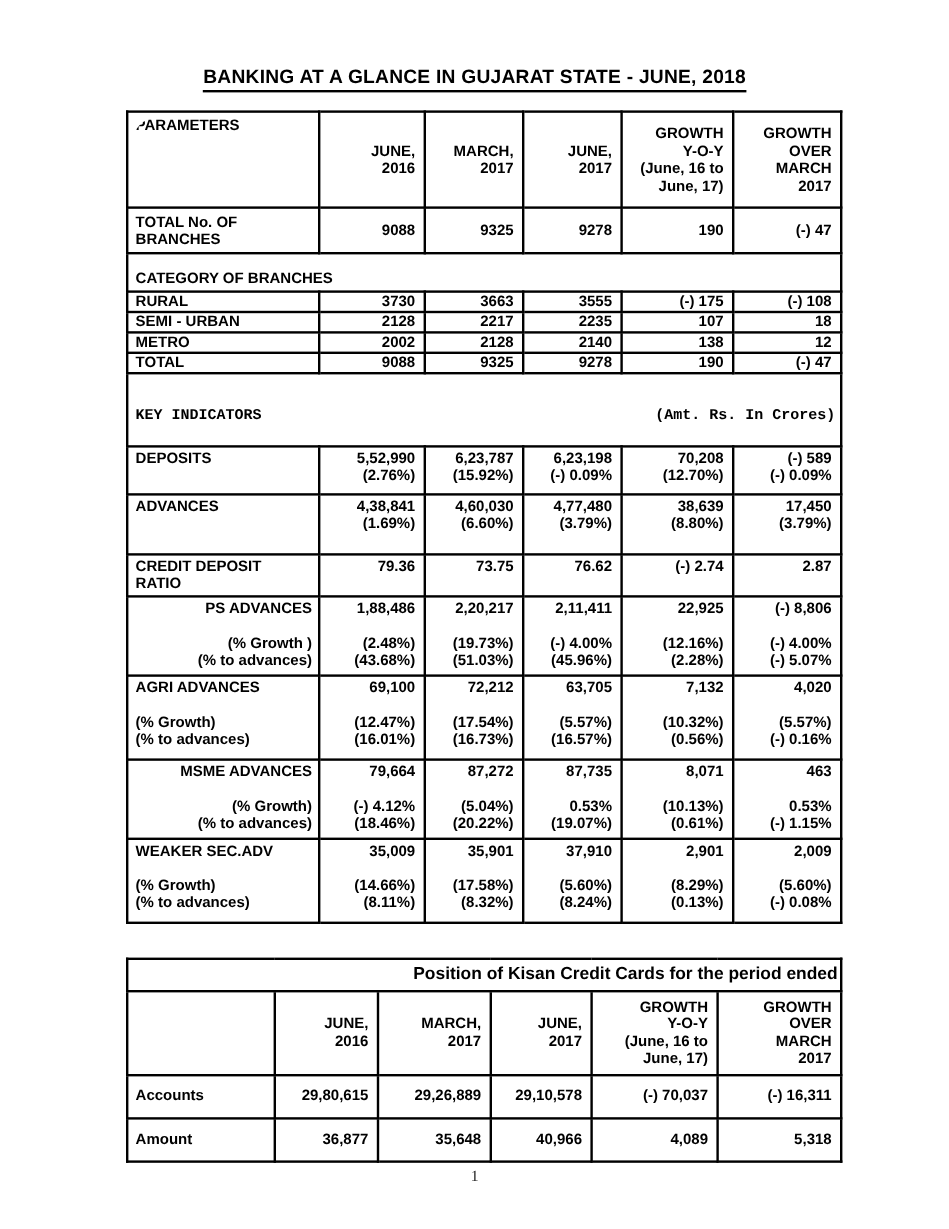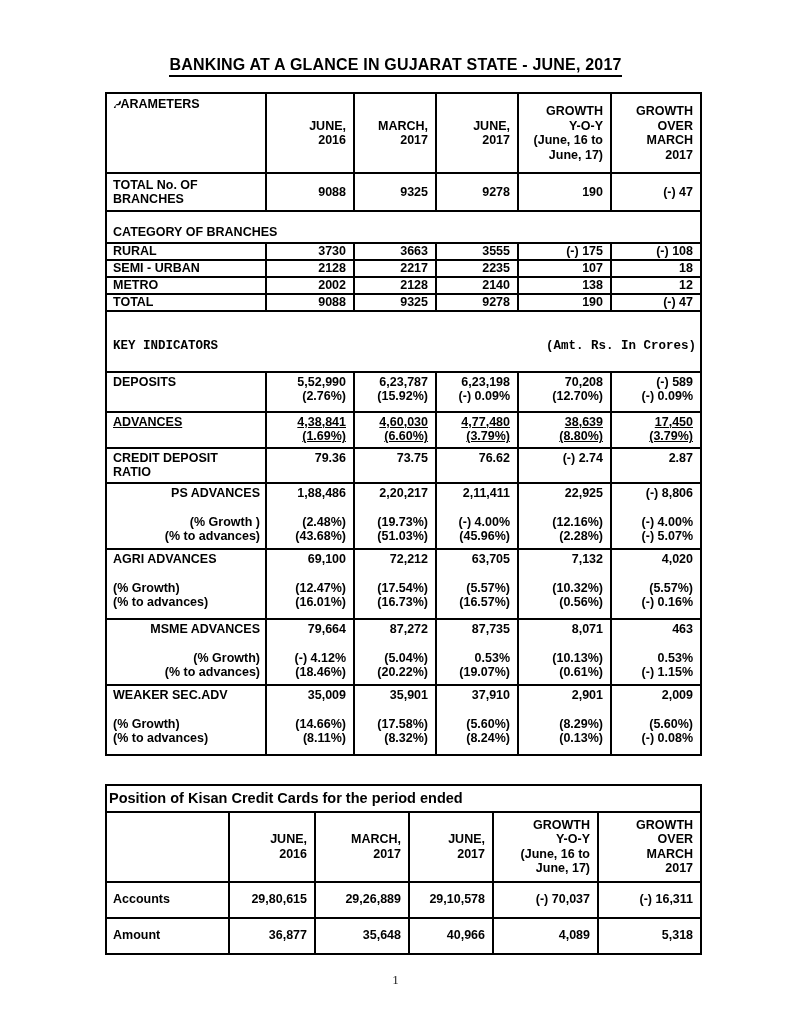--- a/index.html
+++ b/index.html
@@ -52,48 +52,48 @@
   }
   .section-flex { display: flex; justify-content: space-between; align-items: center; font-family: Liberation Mono, monospace; }
 
   
   .h80 td { height: 80px; }
   .h38 td { height: 38px; }
   .h32s td { height: 32px; }
   .h17 td { height: 17px; padding-top: 0; padding-bottom: 0; }
   .h28 td { height: 28px; }
   .h40 td { height: 40px; margin-left: 25px; }
-  .h36 td { height: 36px; text-decoration: underline; }
+  .h36 td { height: 50px; }
   .h32 td { height: 32px; }
   .h66 td { height: 66px; text-align: right; }
   .h70 td { height: 70px; }
 
   
   .kisan-table { margin-top: 28px; }
   .kisan-title {
-    text-align: left; font-size: 14.5px; font-weight: bold;
+    text-align: right; font-size: 14.5px; font-weight: bold;
     height: 27px; vertical-align: middle; padding: 2px;
   }
   .kisan-table tr.hdr-row td { height: 70px; }
   .kisan-table tr.data td { height: 36px; vertical-align: middle; }
 
   .page-number {
     position: absolute; left: 0; right: 0; bottom: 36px;
     text-align: center;
     font-family: "Liberation Serif", "DejaVu Serif", serif;
     font-size: 13px; color: #222;
   }
 </style>
 </head>
 <body>
 
 <div class="page">
 
   <div class="title-wrap">
-    <span class="doc-title">BANKING AT A GLANCE IN GUJARAT STATE - JUNE, 2017</span>
+    <span class="doc-title">BANKING AT A GLANCE IN GUJARAT STATE - JUNE, 2018</span>
   </div>
 
   <table class="main-table">
     <colgroup>
       <col style="width:160px">
         <col style="width:88px">
         <col style="width:82px">
       <col style="width:82px">
         <col style="width:93px">
         <col style="width:90px">

